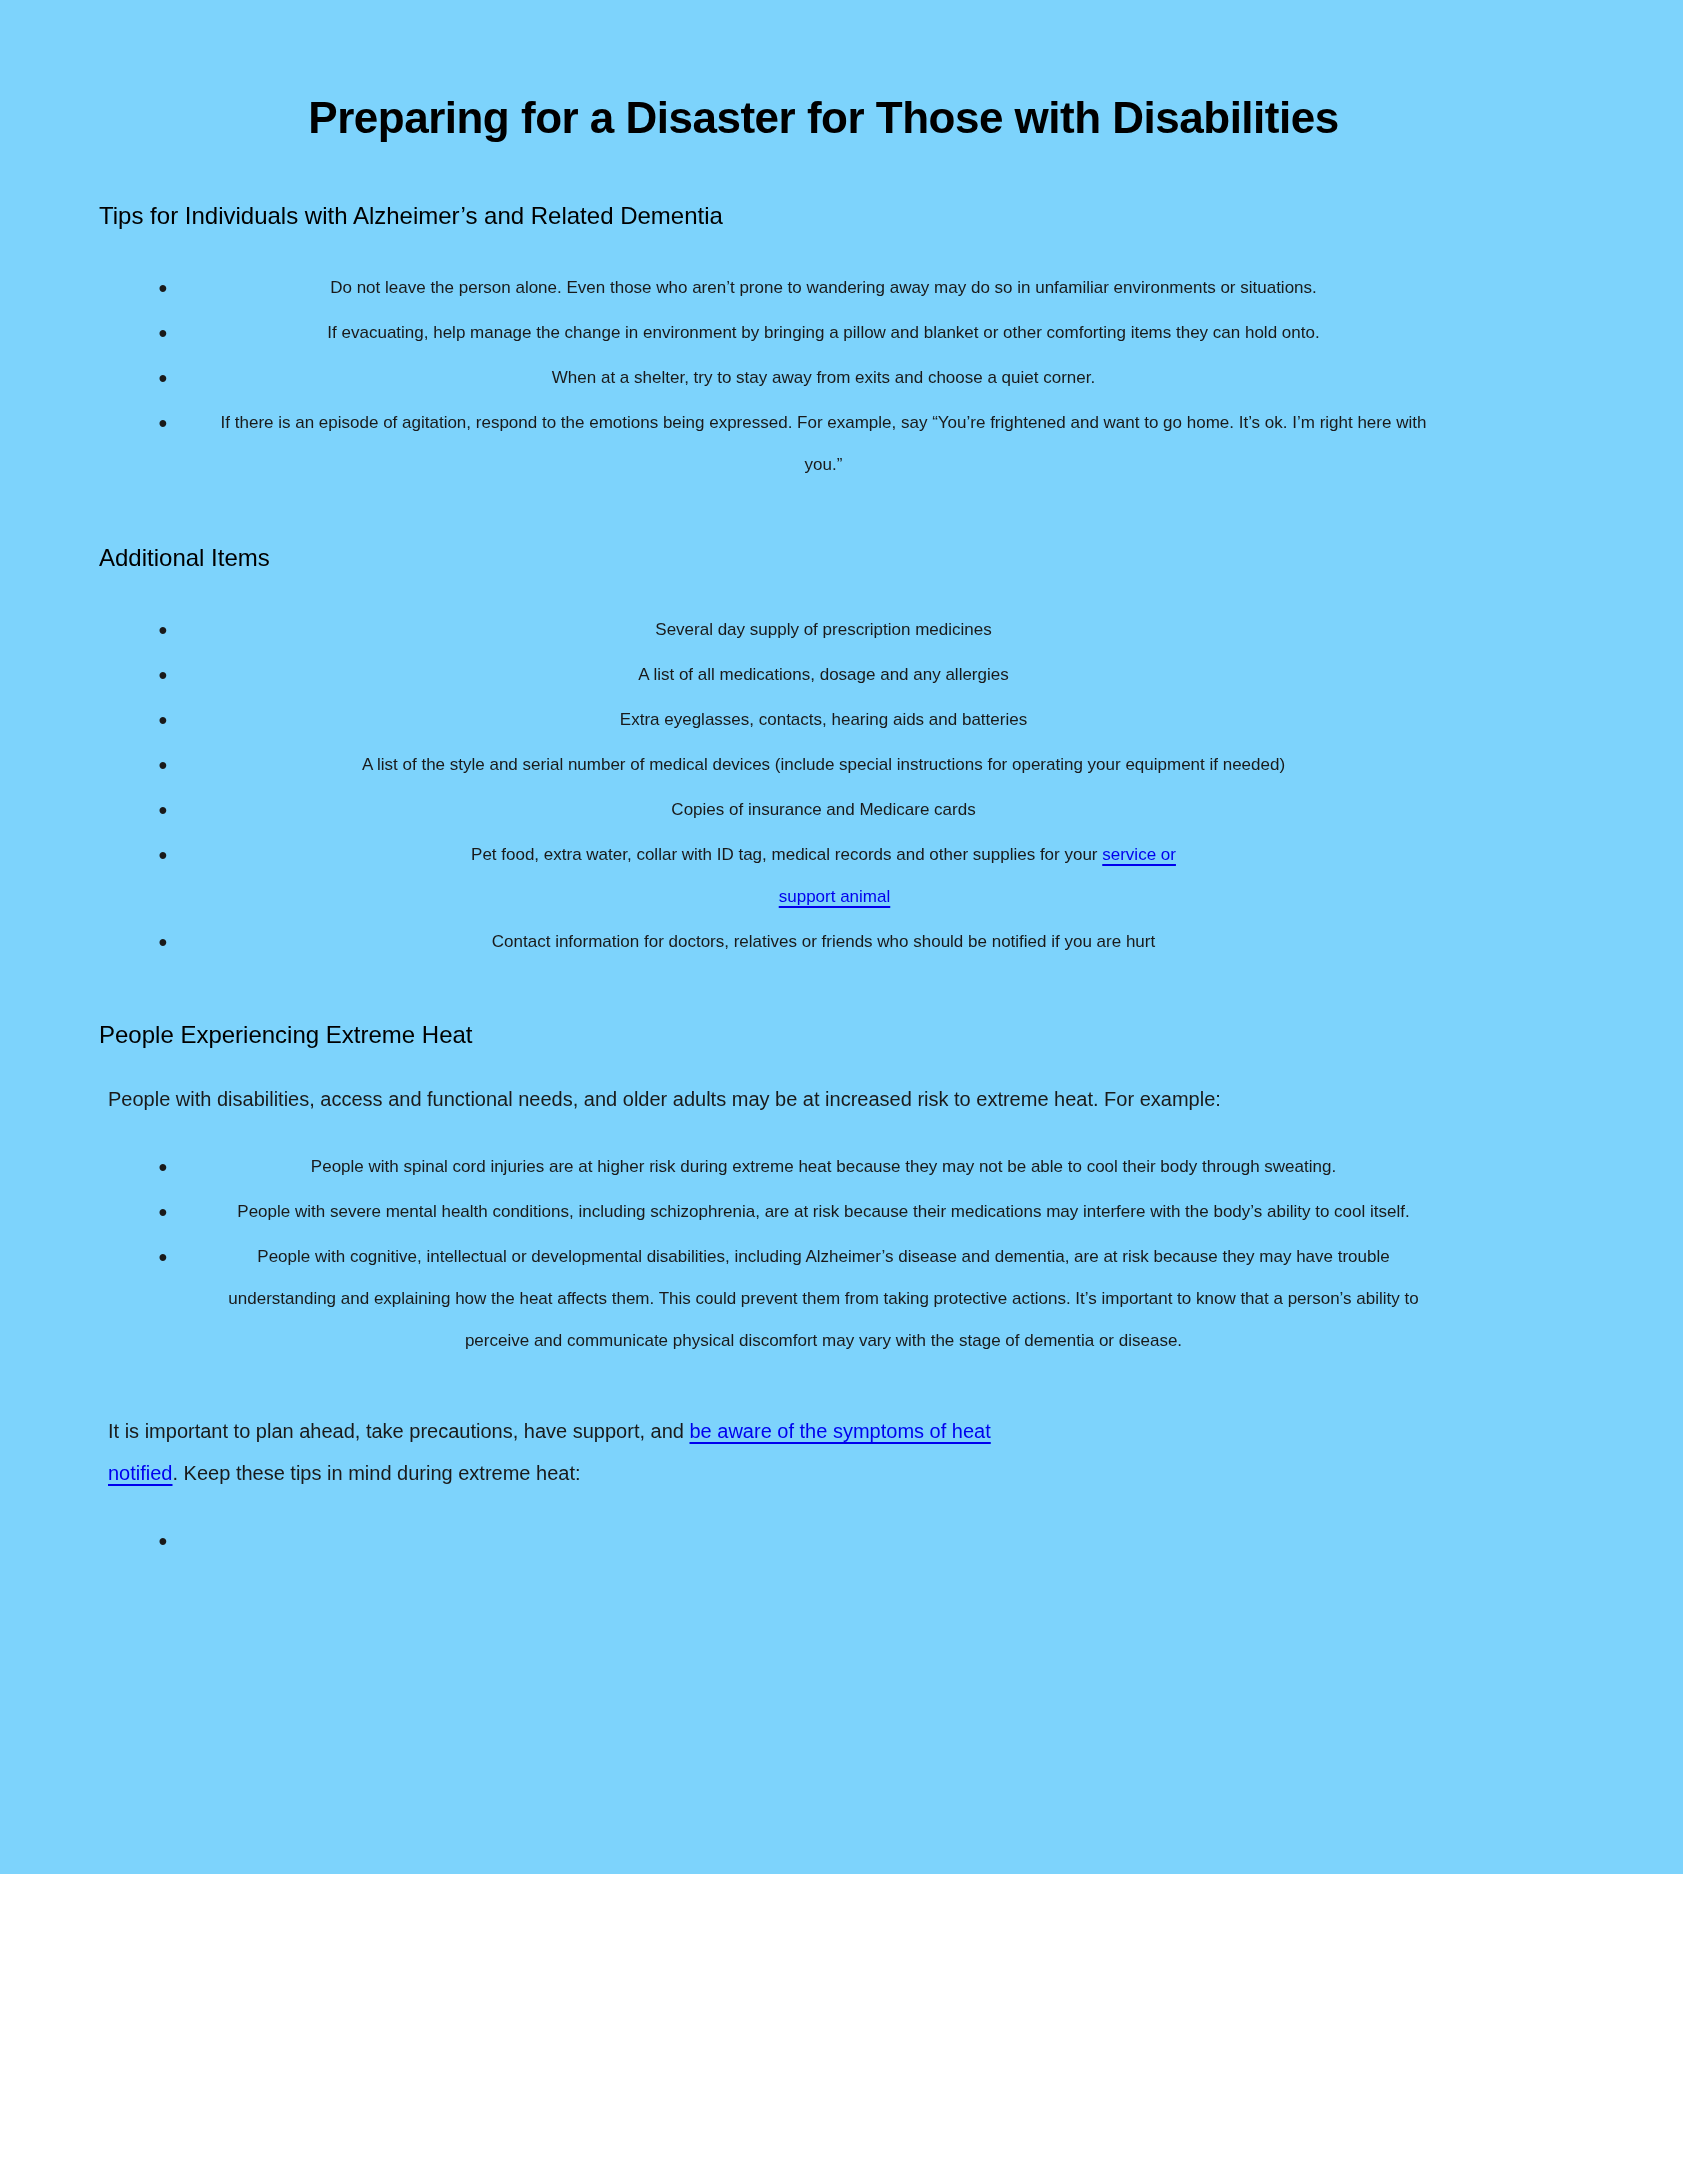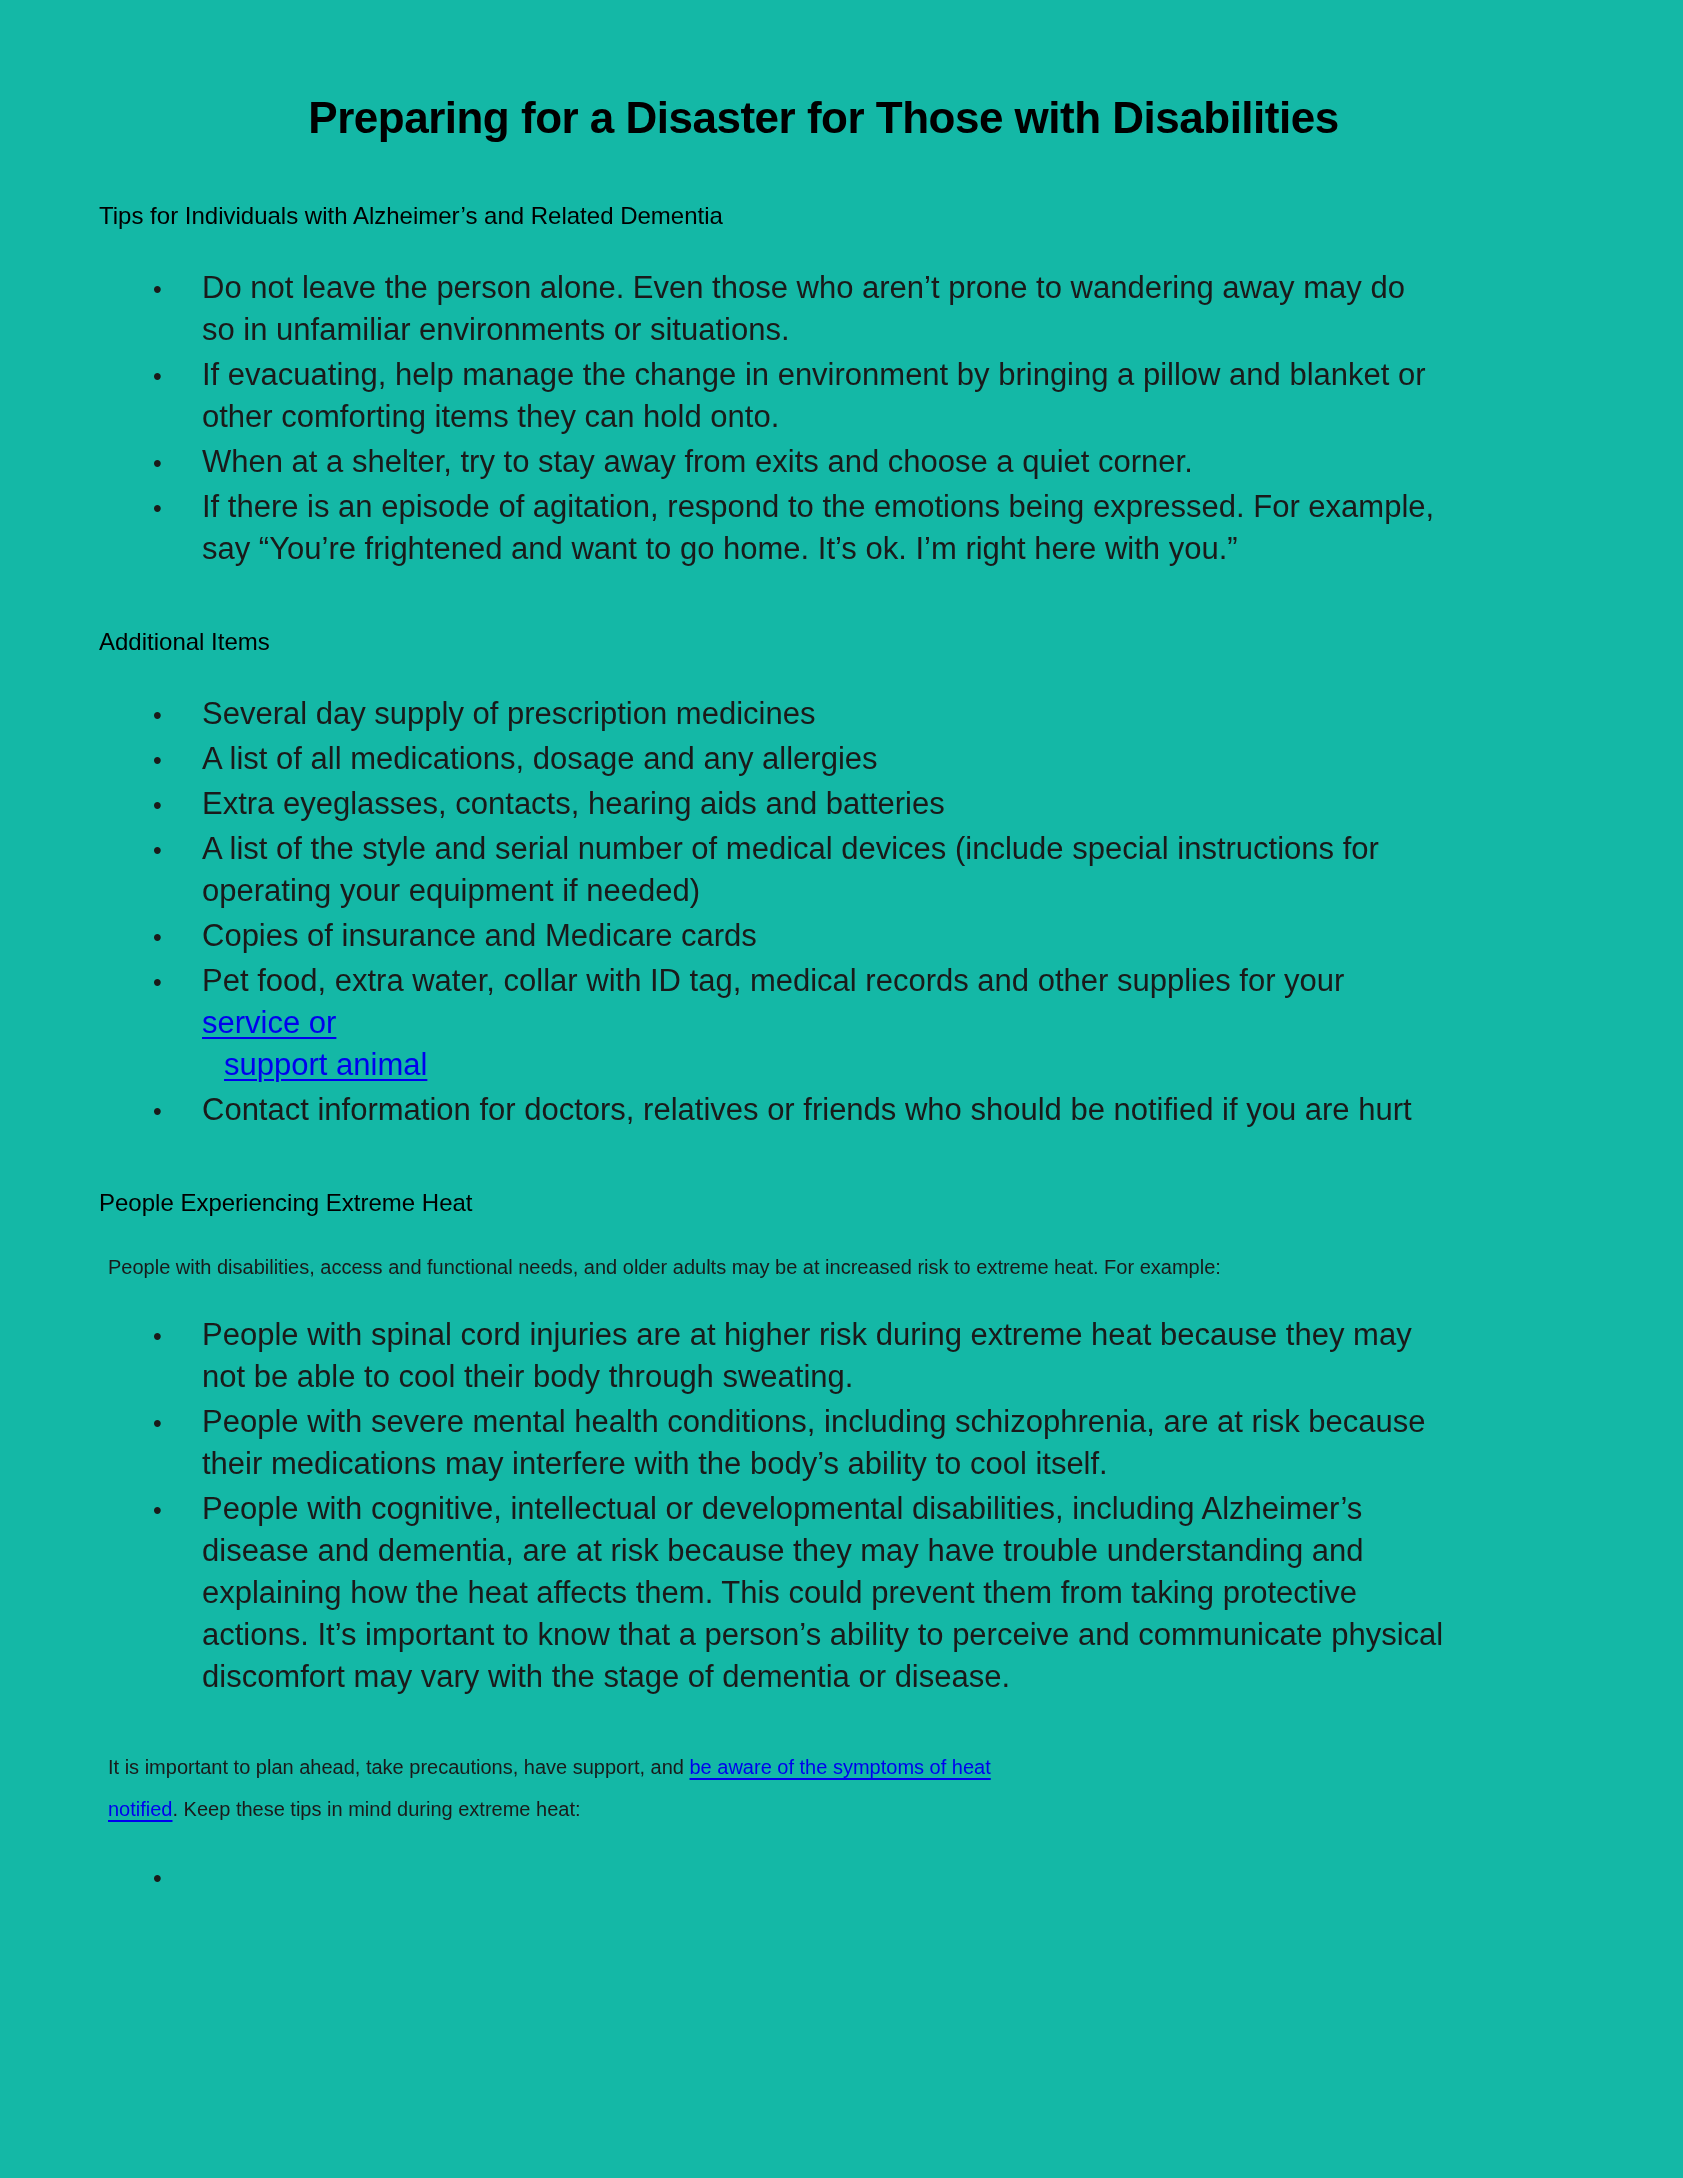--- a/index.html
+++ b/index.html
@@ -1,20 +1,20 @@
 <!DOCTYPE html>
 <html lang="en"><head>
 <meta charset="utf-8">
 <style>
   html, body { margin:0; padding:0; background:#ffffff; }
   .page {
     position:relative;
     width:1683px;
-    height:2178px;
-    background:#14b8a6;
+    height:1874px;
+    background:#7dd3fc;
     font-family:"Liberation Sans","DejaVu Sans",sans-serif;
     color:#1a1a1a;
     overflow:hidden;
     box-sizing:border-box;
   }
   .content {
     position:absolute;
     left:99px;
     top:0;
     width:1449px;
@@ -38,22 +38,23 @@
   .para {
     font-size:20px;
     line-height:42px;
     margin:26px 0 0 9px;
   }
   .para.plan { margin-top:48px; }
   ul.blist {
     list-style:none;
     margin:34px 0 0 0;
     padding:0;
-    font-size:31px;
+    font-size:17px;
     line-height:42px;
+    text-align:center;
   }
   ul.blist li {
     position:relative;
     padding-left:103px;
     max-width:1346px;
     box-sizing:border-box;
   }
   ul.blist li + li { margin-top:3px; }
   .bullet {
     position:absolute;

